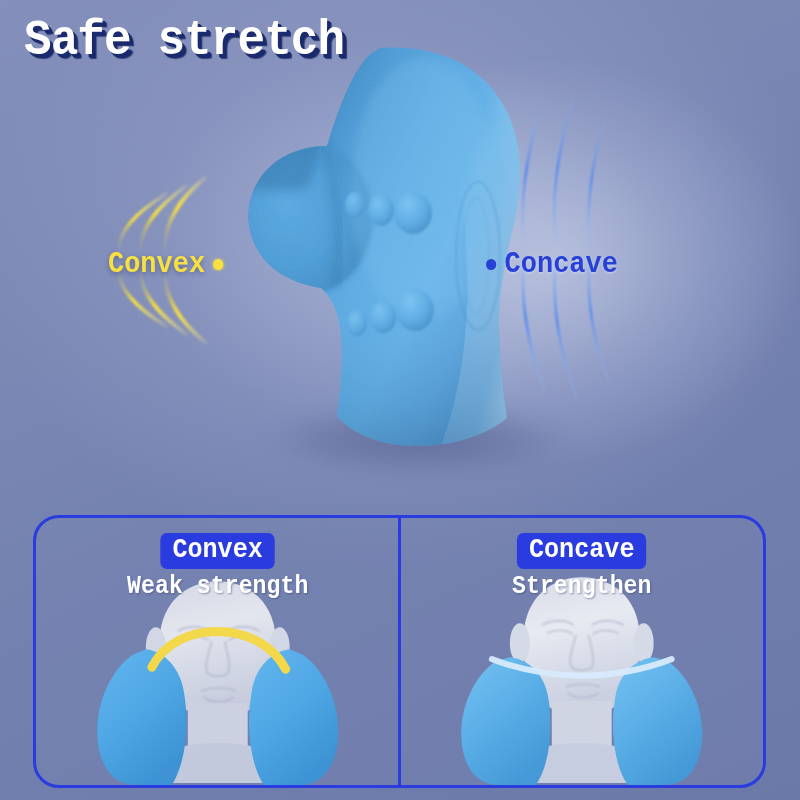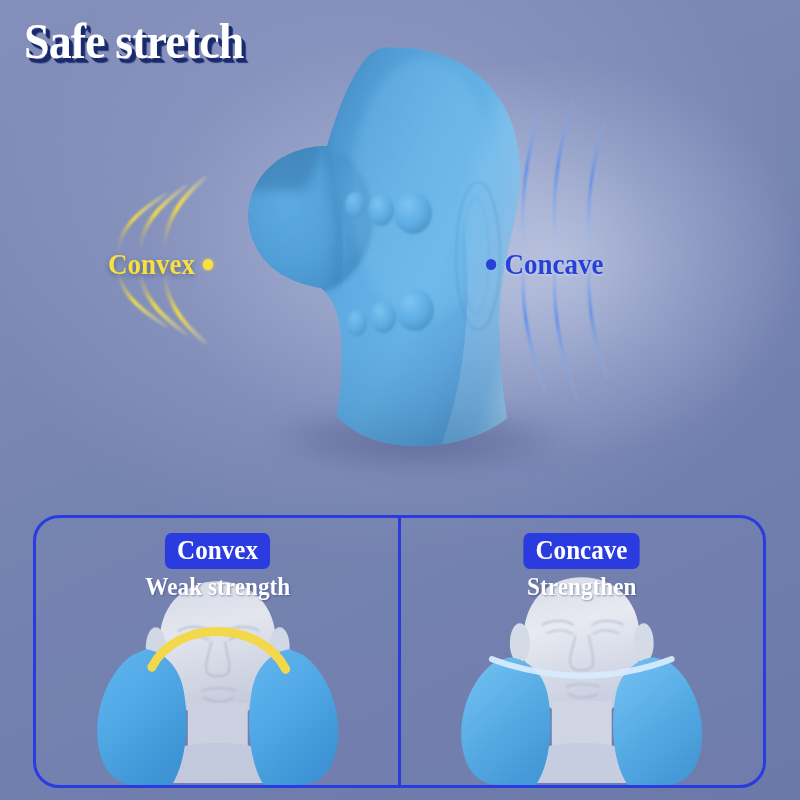--- a/index.html
+++ b/index.html
@@ -6,21 +6,21 @@
   html, body {
     margin: 0;
     padding: 0;
     background: #6f7dad;
   }
   #page {
     position: relative;
     width: 800px;
     height: 800px;
     overflow: hidden;
-    font-family: Liberation Serif, serif;
+    font-family: Liberation Mono, monospace;
     background:
       radial-gradient(ellipse 70% 55% at 50% 30%, rgba(176,186,218,0.85) 0%, rgba(150,161,202,0.35) 45%, rgba(120,132,180,0.0) 75%),
       linear-gradient(155deg, #8490bb 0%, #7b88b4 30%, #7381b0 55%, #6f7dad 80%, #6b79a9 100%);
   }
 
   
   #title {
     position: absolute;
     left: 24px;
     top: 16px;

